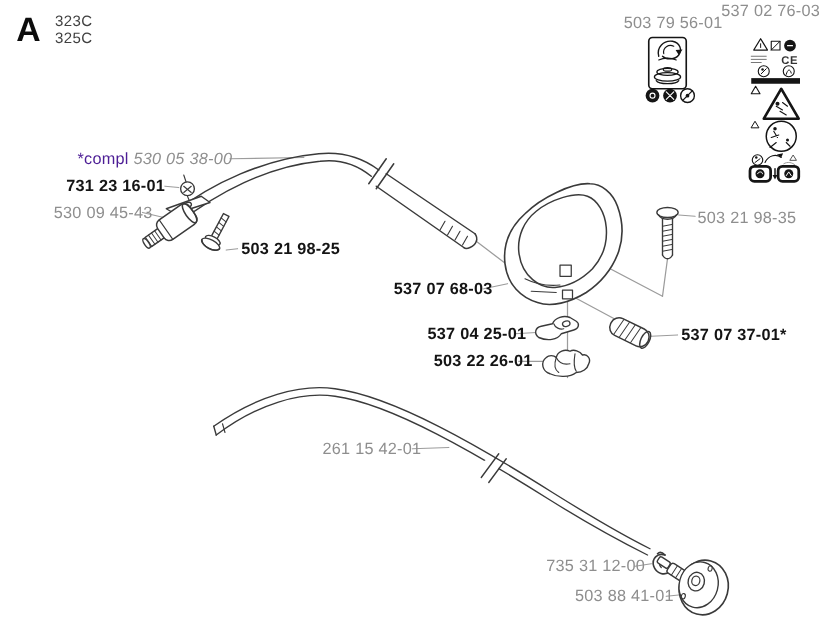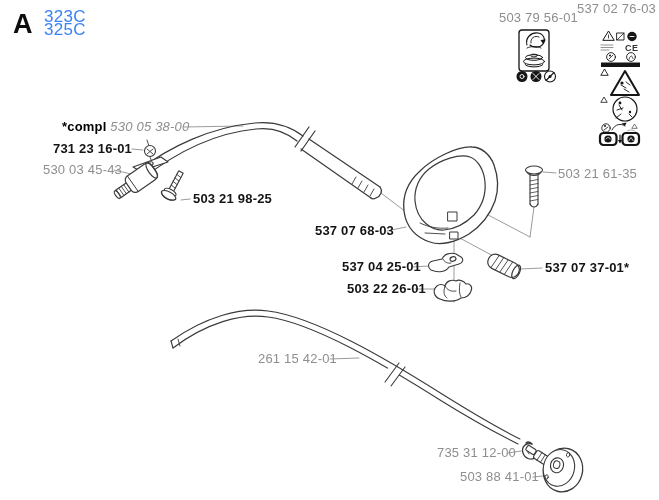--- a/index.html
+++ b/index.html
@@ -10,23 +10,23 @@
   .art{position:absolute;left:0;top:0;}
   .lbl{
     position:absolute;font-size:13px;line-height:13px;white-space:nowrap;
     color:#8e8e8e;letter-spacing:.2px;text-align:right;
   }
   .lbl.b{color:#141414;font-weight:700;}
   .sec{
     position:absolute;left:13px;top:11px;font-size:27px;line-height:27px;
     font-weight:800;color:#0d0d0d;letter-spacing:0;
   }
-  .models{position:absolute;left:44px;top:11px;color:#3b82f6;font-size:17px;line-height:12.5px;}
+  .models{position:absolute;left:44px;top:11px;color:#404040;font-size:12px;line-height:12.5px;}
   .models div{letter-spacing:.3px;}
-  .compl-prefix{color:#000000;font-weight:700;}
+  .compl-prefix{color:#4c1d95;font-weight:400;}
   .compl-num{color:#8e8e8e;font-weight:400;font-style:italic;}
 </style>
 </head>
 <body>
 
 <div class="page">
 
   <svg class="art" width="659" height="500" viewBox="0 0 659 500" fill="none" stroke-linecap="round" stroke-linejoin="round">
 
     <g stroke="#9c9c9c" stroke-width="1">
@@ -271,27 +271,27 @@
 
   <div class="lbl" style="left:577px;top:2px">537 02 76-03</div>
 
   <div class="lbl" style="left:62px;top:120px">
     <span class="compl-prefix">*compl</span>
     <span class="compl-num">530 05 38-00</span>
   </div>
 
   <div class="lbl b" style="left:53px;top:142px">731 23 16-01</div>
 
-  <div class="lbl" style="left:43px;top:163px">530 03 45-43</div>
+  <div class="lbl" style="left:43px;top:163px">530 09 45-43</div>
 
   <div class="lbl b" style="left:193px;top:192px">503 21 98-25</div>
 
   <div class="lbl b" style="left:315px;top:224px">537 07 68-03</div>
 
-  <div class="lbl" style="left:558px;top:167px">503 21 61-35</div>
+  <div class="lbl" style="left:558px;top:167px">503 21 98-35</div>
 
   <div class="lbl b" style="left:342px;top:260px">537 04 25-01</div>
 
   <div class="lbl b" style="left:545px;top:261px">537 07 37-01*</div>
 
   <div class="lbl b" style="left:347px;top:282px">503 22 26-01</div>
 
   <div class="lbl" style="left:258px;top:352px">261 15 42-01</div>
 
   <div class="lbl" style="left:437px;top:446px">735 31 12-00</div>

